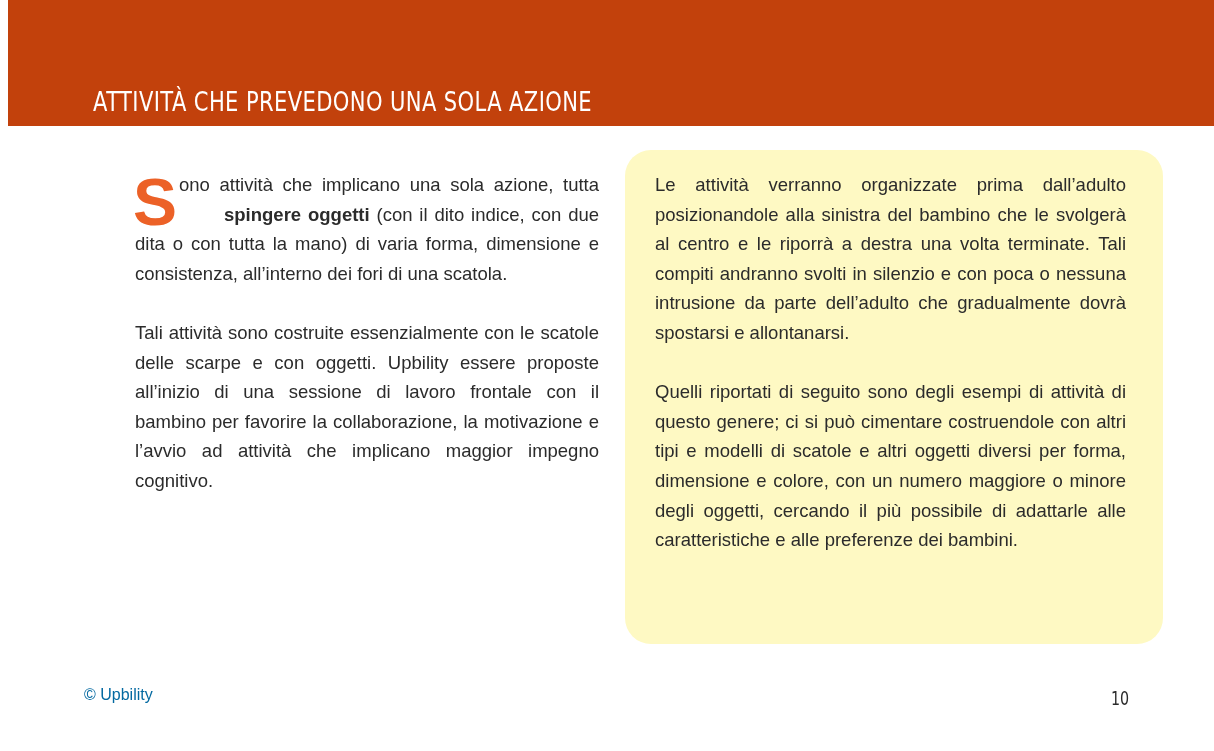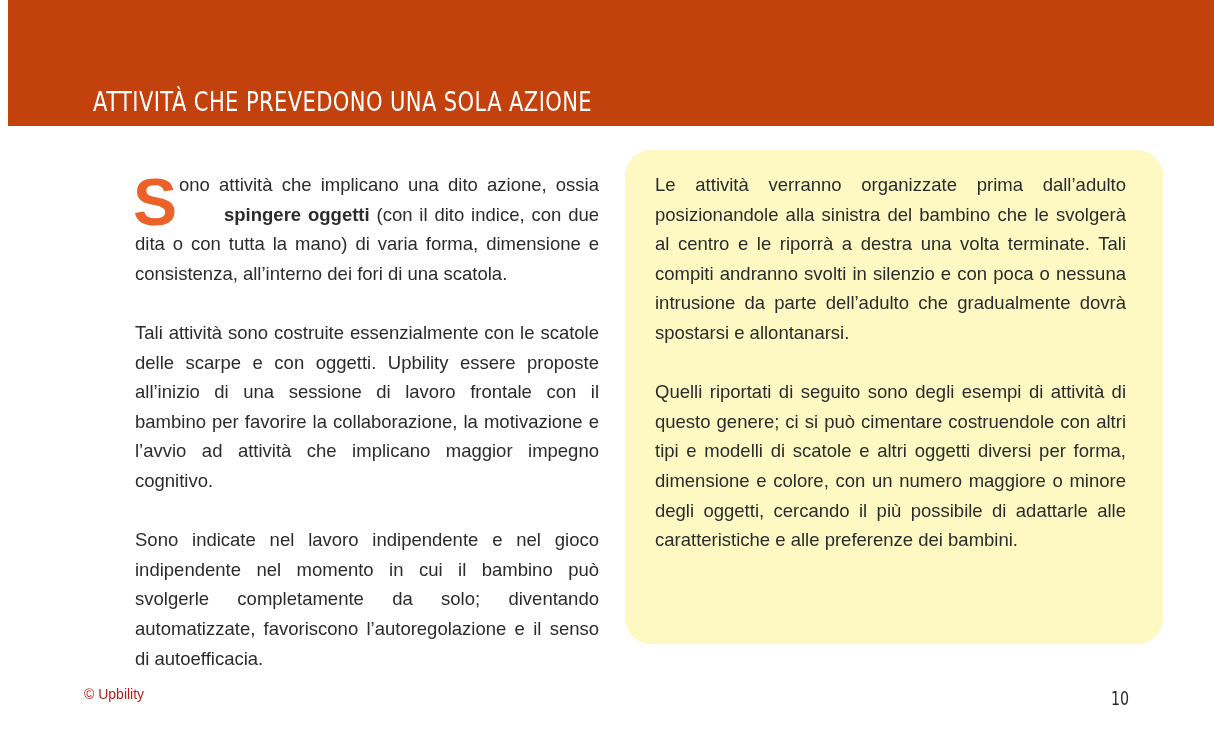--- a/index.html
+++ b/index.html
@@ -35,41 +35,40 @@
     .yellow-box {
       position: absolute; left: 625px; top: 150px; width: 538px; height: 494px;
       background: #fef9c3; border-radius: 26px;
     }
     .yellow-text {
       position: absolute; left: 30px; top: 20px; width: 471px;
       font-size: 18.5px; line-height: 29.6px; text-align: justify; color: #2b2b2b;
     }
     .yellow-text p { margin: 0 0 29.6px 0; }
     .footer-left {
-      position: absolute; left: 84px; top: 686px; font-size: 14px; color: #b91c1c;
+      position: absolute; left: 84px; top: 686px; font-size: 16px; color: #0369a1;
     }
     .footer-right {
       position: absolute; left: 1111px; top: 687px; font-size: 19px; color: #2b2b2b;
       font-family: "DejaVu Sans", sans-serif;
       transform: scaleX(0.75); transform-origin: left top;
     }
   </style>
 </head>
 <body>
 
 <div class="header-band">
   <div class="header-title">ATTIVITÀ CHE PREVEDONO UNA SOLA AZIONE</div>
 </div>
 
 <div class="left-col">
   <p>
-    <span class="dropcap">S</span><span>ono attività che implicano una dito azione, ossia </span><span class="bold">spingere oggetti</span><span> (con il dito indice, con due dita o con tutta la mano) di varia forma, dimensione e consistenza, all’interno dei fori di una scatola.</span>
+    <span class="dropcap">S</span><span>ono attività che implicano una sola azione, tutta </span><span class="bold">spingere oggetti</span><span> (con il dito indice, con due dita o con tutta la mano) di varia forma, dimensione e consistenza, all’interno dei fori di una scatola.</span>
   </p>
   <p>Tali attività sono costruite essenzialmente con le scatole delle scarpe e con oggetti. Upbility essere proposte all’inizio di una sessione di lavoro frontale con il bambino per favorire la collaborazione, la motivazione e l’avvio ad attività che implicano maggior impegno cognitivo.</p>
-  <p>Sono indicate nel lavoro indipendente e nel gioco indipendente nel momento in cui il bambino può svolgerle completamente da solo; diventando automatizzate, favoriscono l’autoregolazione e il senso di autoefficacia.</p>
 </div>
 
 <div class="yellow-box">
   <div class="yellow-text">
     <p>Le attività verranno organizzate prima dall’adulto posizionandole alla sinistra del bambino che le svolgerà al centro e le riporrà a destra una volta terminate. Tali compiti andranno svolti in silenzio e con poca o nessuna intrusione da parte dell’adulto che gradualmente dovrà spostarsi e allontanarsi.</p>
     <p>Quelli riportati di seguito sono degli esempi di attività di questo genere; ci si può cimentare costruendole con altri tipi e modelli di scatole e altri oggetti diversi per forma, dimensione e colore, con un numero maggiore o minore degli oggetti, cercando il più possibile di adattarle alle caratteristiche e alle preferenze dei bambini.</p>
   </div>
 </div>
 
 <div class="footer-left">© Upbility</div>

